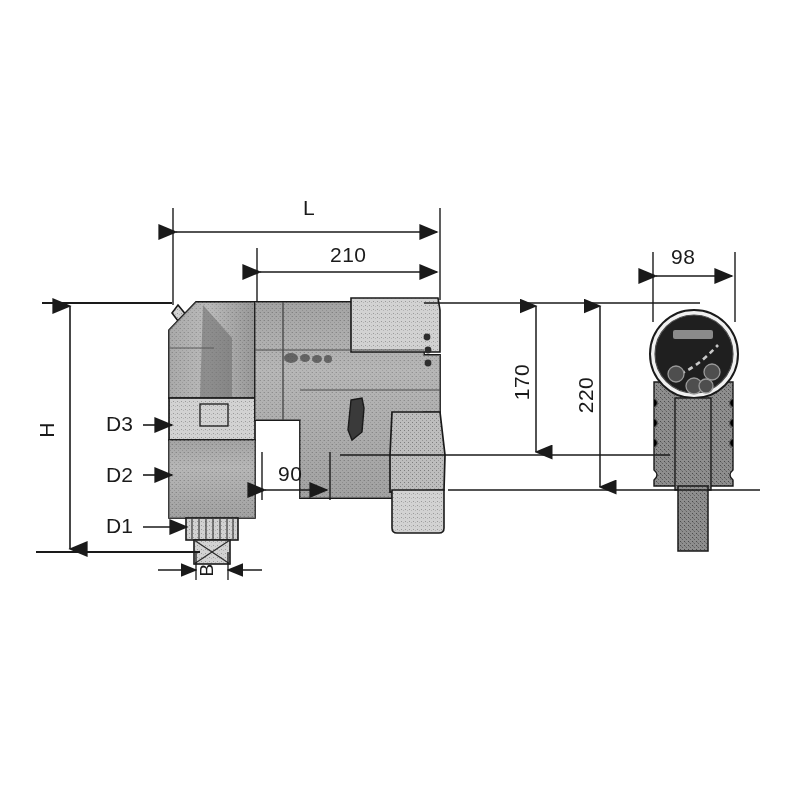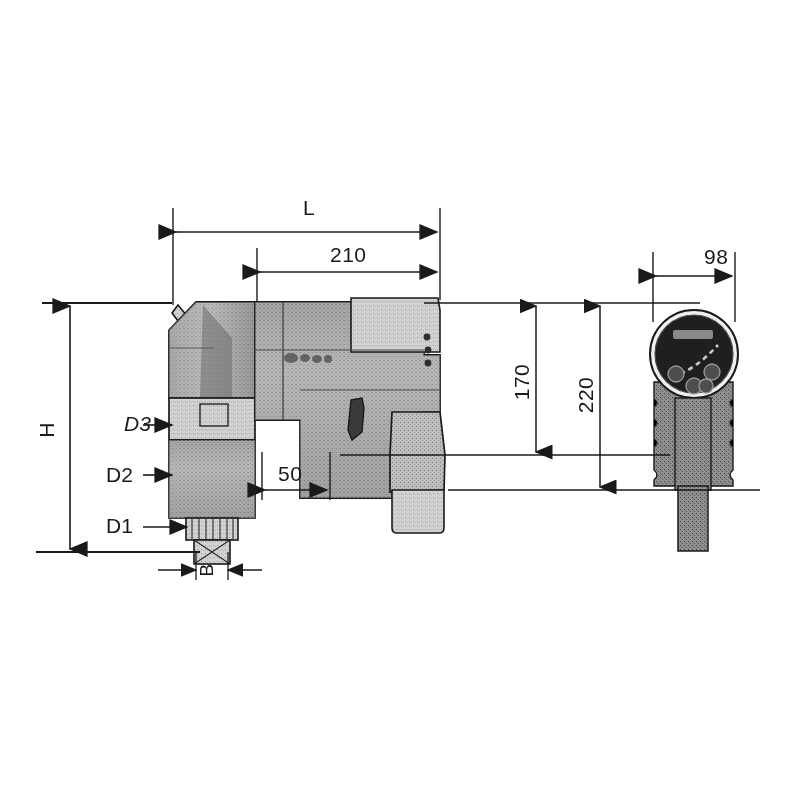--- a/index.html
+++ b/index.html
@@ -231,29 +231,29 @@
       <line x1="143" y1="527" x2="187" y2="527" stroke-width="1.6" marker-end="url(#arrR)"></line>
     </g>
   </svg>
 
   <div class="dim-text" style="left:303px; top:196px;">L</div>
 
   <div class="dim-text" style="left:330px; top:243px;">210</div>
 
   <div class="dim-text rot" style="left:39px; top:418px; transform:rotate(-90deg);">H</div>
 
-  <div class="dim-text" style="left:278px; top:462px;">50</div>
+  <div class="dim-text" style="left:278px; top:462px;">90</div>
 
   <div class="dim-text rot" style="left:200px; top:559px; transform:rotate(-90deg); font-size:19px;">B</div>
 
   <div class="dim-text rot" style="left:504px; top:370px; transform:rotate(-90deg);">170</div>
 
   <div class="dim-text rot" style="left:568px; top:383px; transform:rotate(-90deg);">220</div>
 
-  <div class="dim-text" style="left:704px; top:245px;text-align:right;">98</div>
-
-  <div class="lbl" style="left:124px; top:412px;font-style:italic;">D3</div>
+  <div class="dim-text" style="left:671px; top:245px;text-align:right;">98</div>
+
+  <div class="lbl" style="left:106px; top:412px;">D3</div>
 
   <div class="lbl" style="left:106px; top:463px;">D2</div>
 
   <div class="lbl" style="left:106px; top:514px;text-align:center;">D1</div>
 
 </div>
 
 </body></html>

